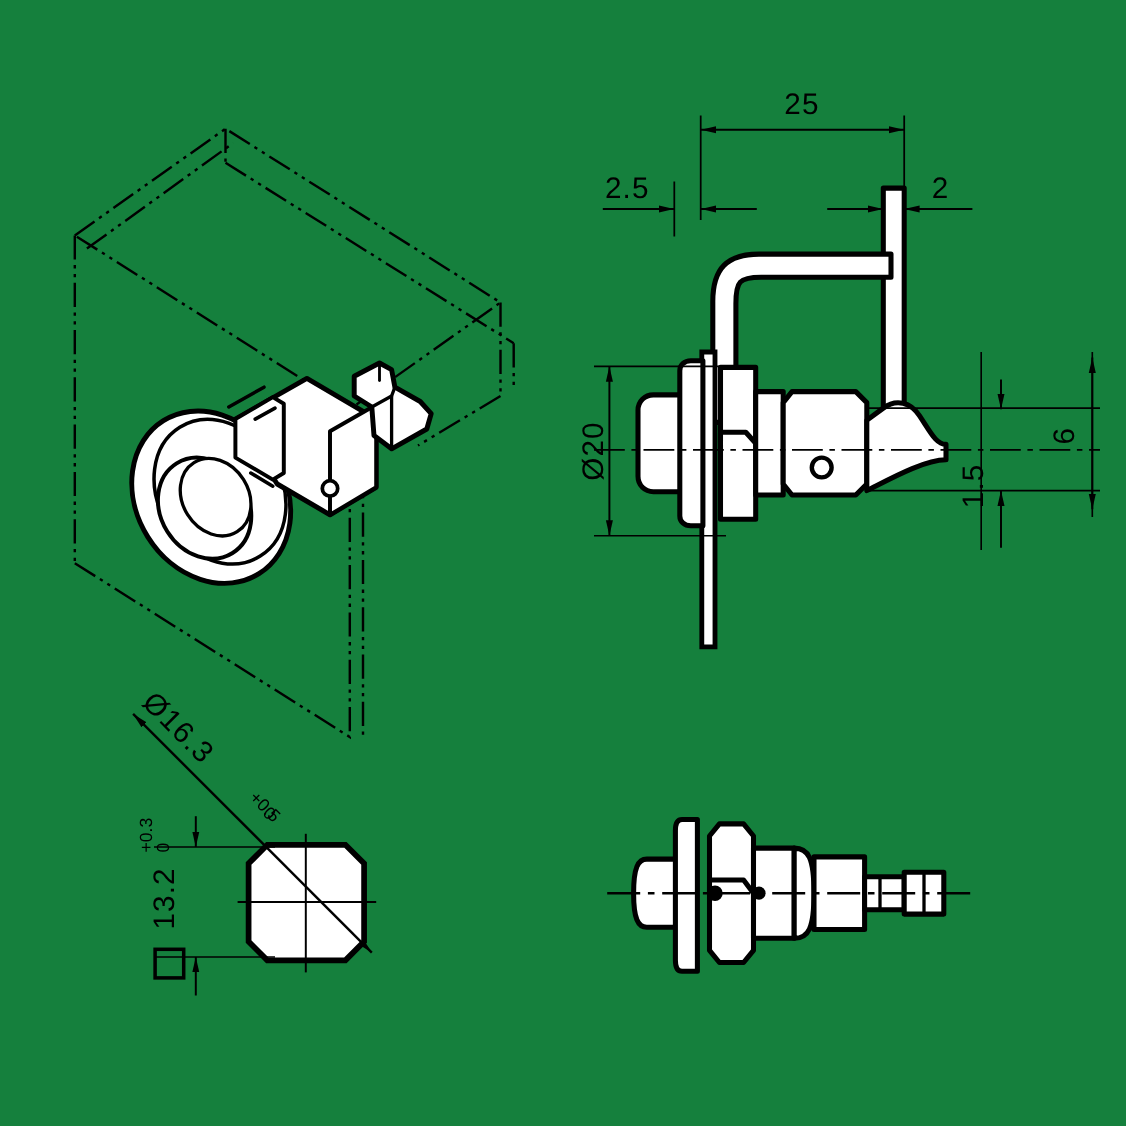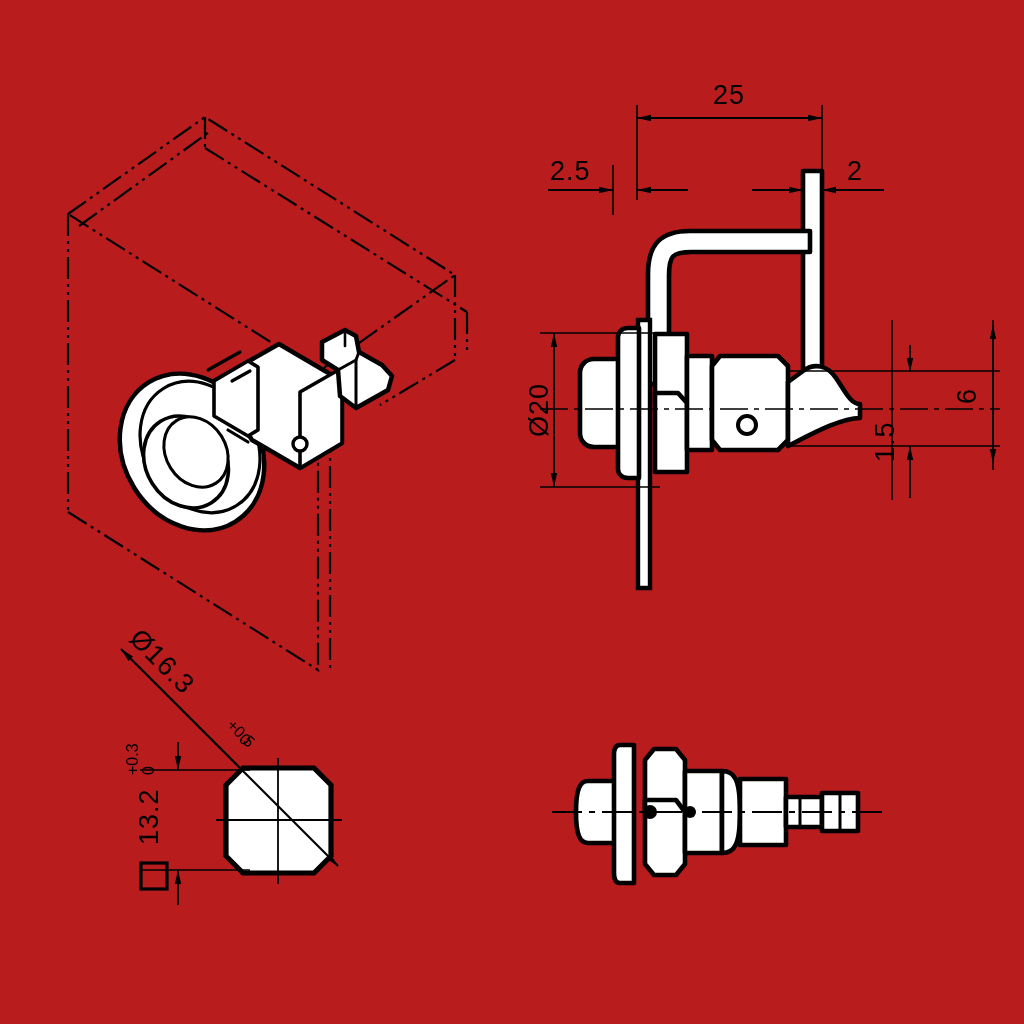--- a/index.html
+++ b/index.html
@@ -10,21 +10,21 @@
   body {
     width: 1024px;
     height: 1024px;
     font-family: "Liberation Sans", sans-serif;
     overflow: hidden;
   }
   #sheet {
     position: relative;
     width: 1024px;
     height: 1024px;
-    background: #b91c1c;
+    background: #15803d;
   }
   #sheet svg {
     position: absolute;
     top: 0;
     left: 0;
     width: 1024px;
     height: 1024px;
   }
   .dimtext {
     font-family: "Liberation Sans", sans-serif;

